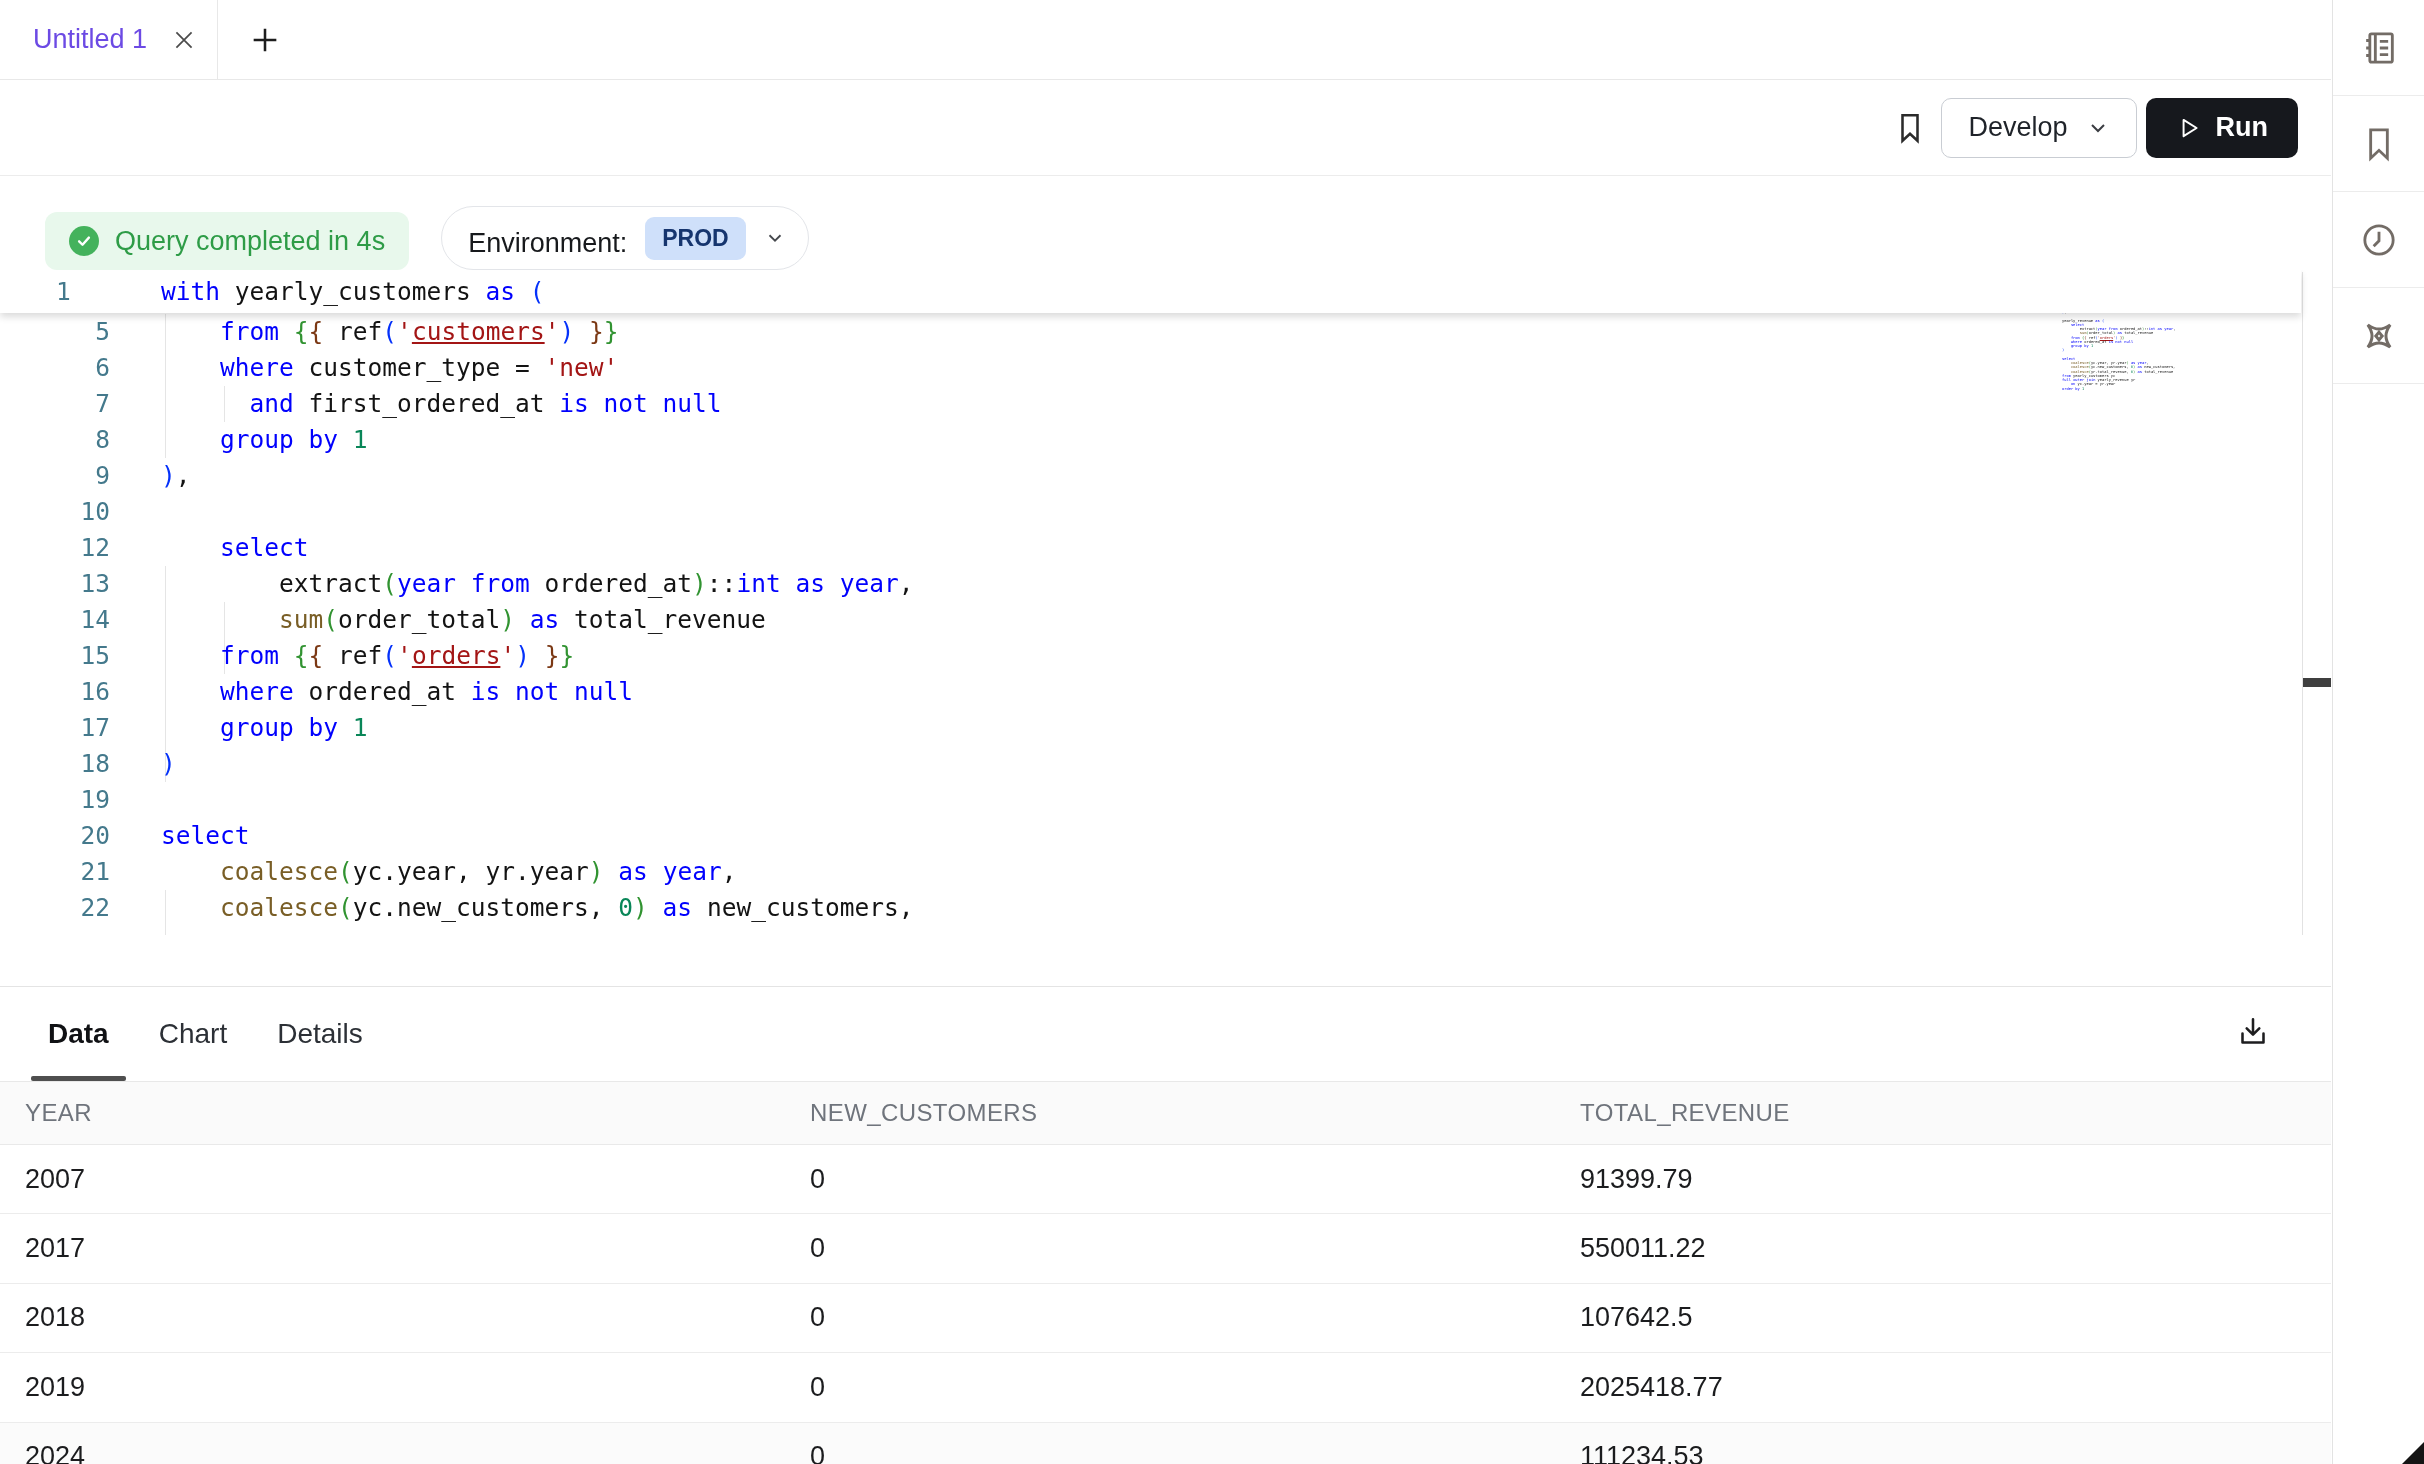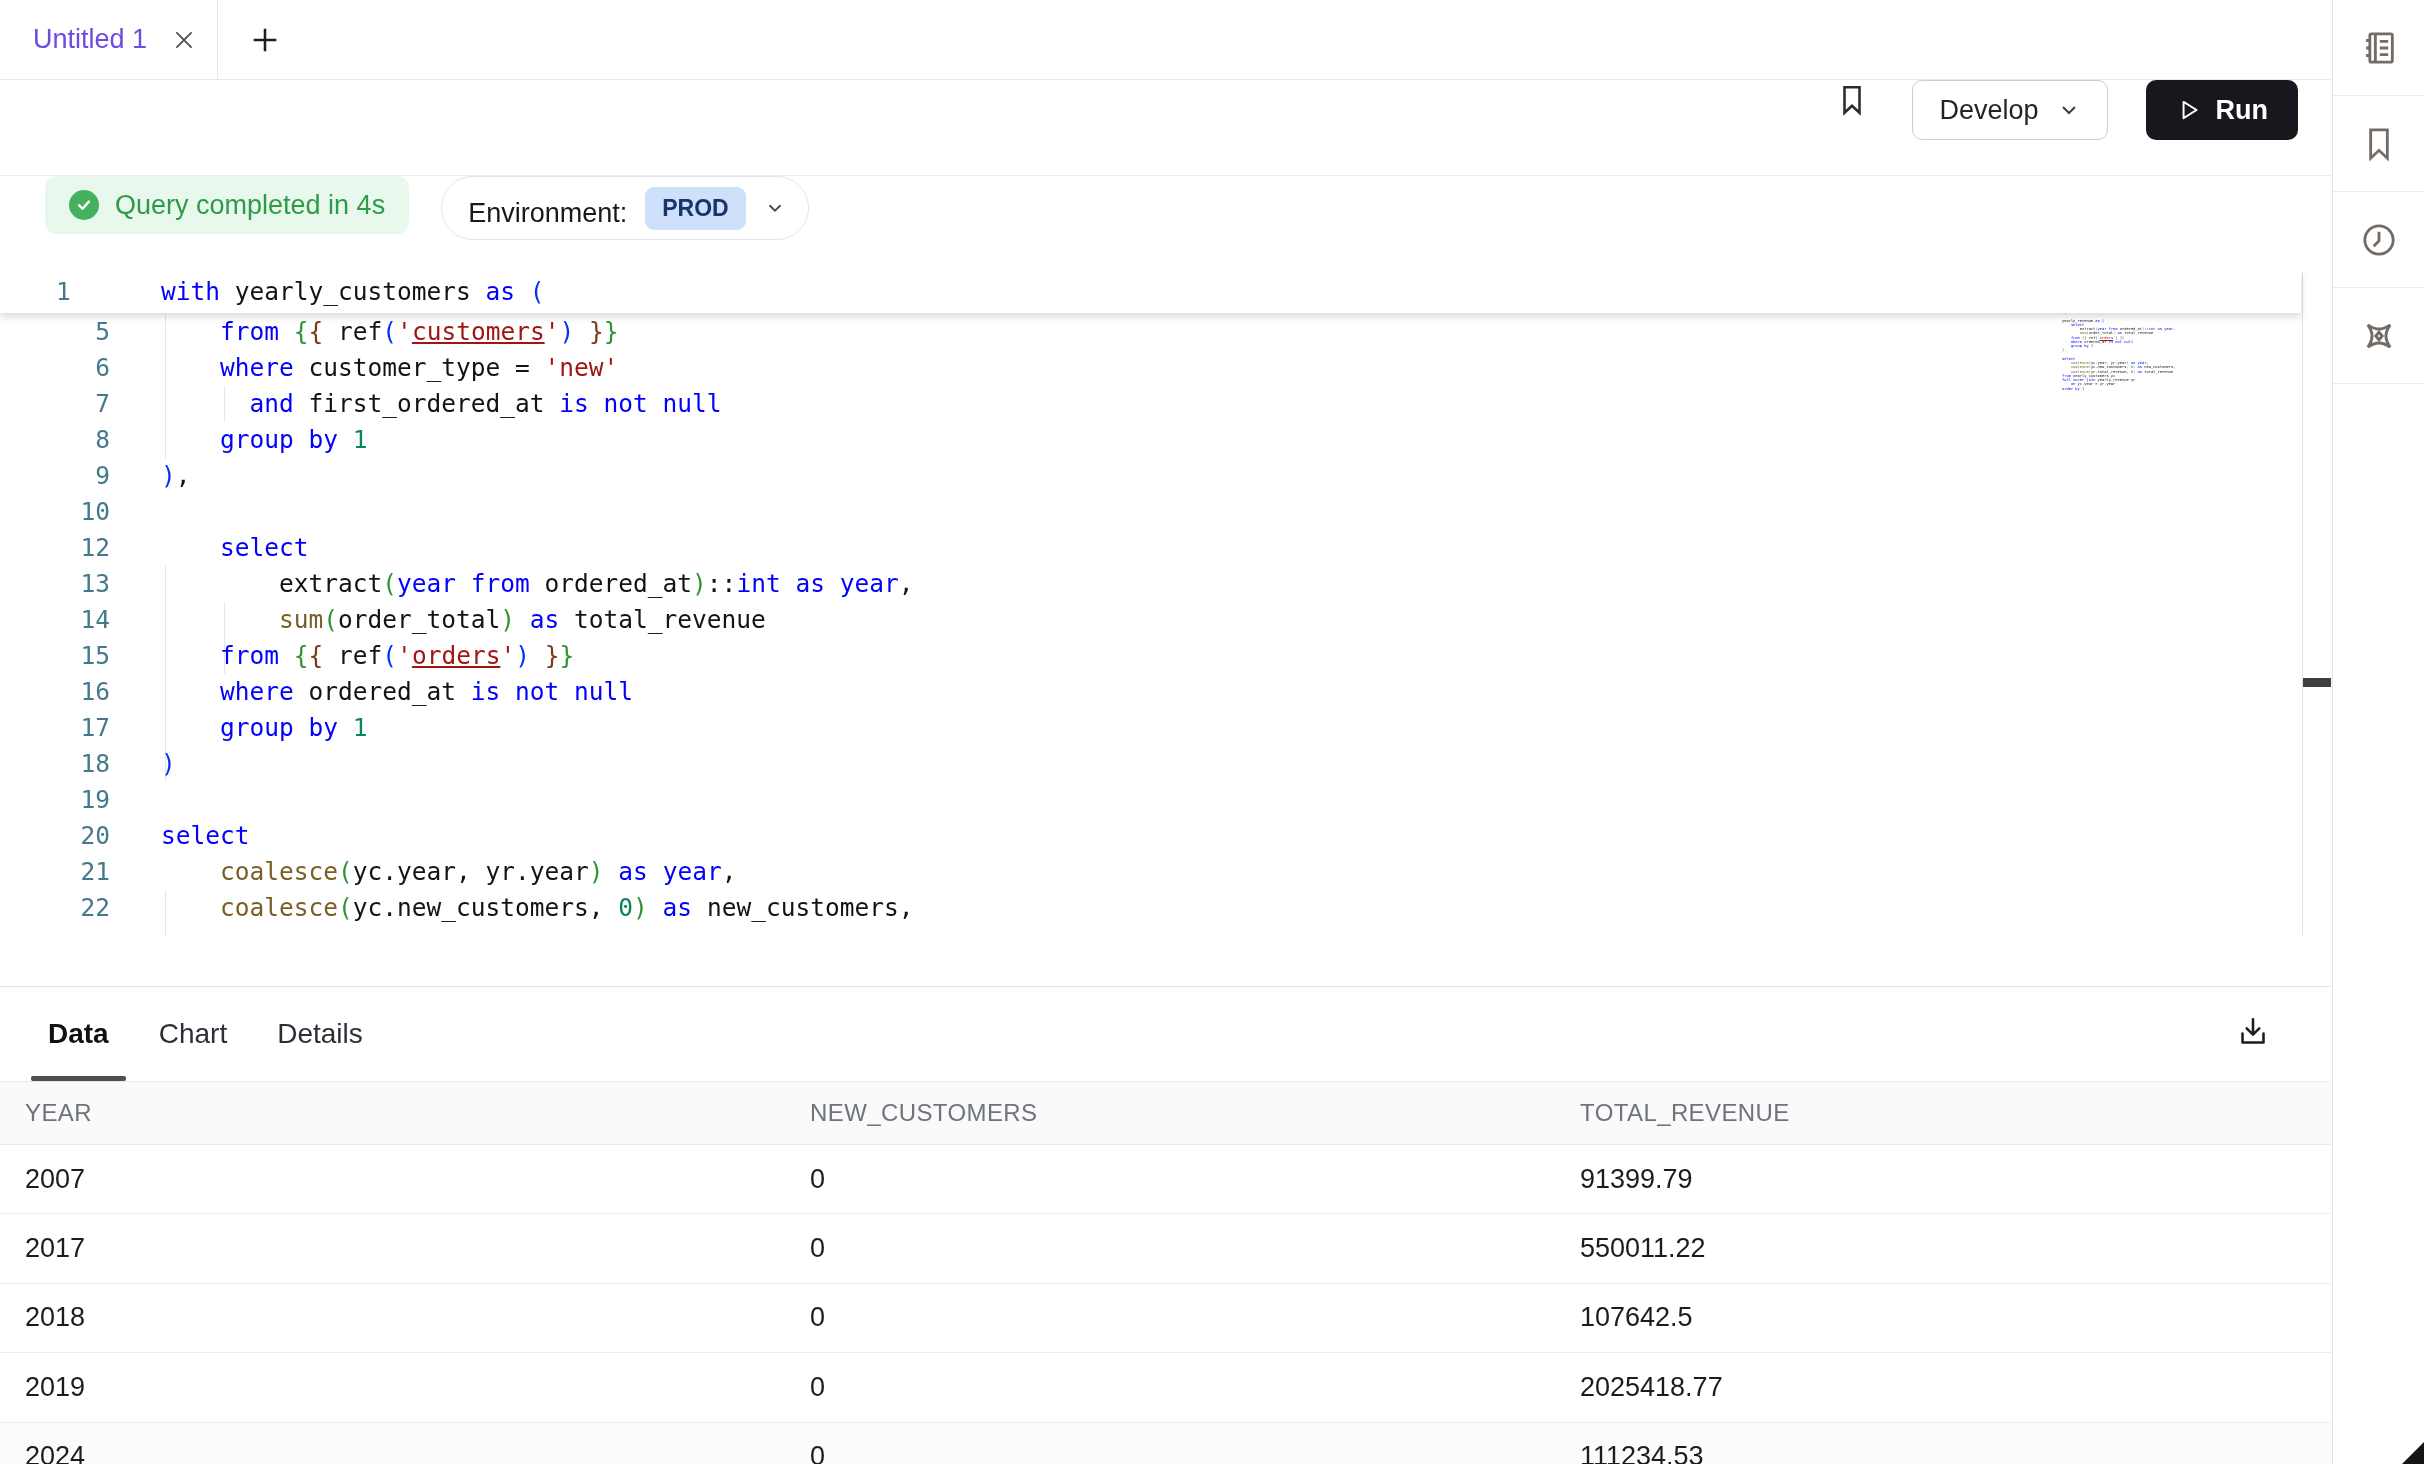--- a/index.html
+++ b/index.html
@@ -19,31 +19,31 @@
 
   
   .tabbar { height:80px; border-bottom:1px solid #e8e8e8; display:flex; align-items:stretch; }
   .doc-tab { width:218px; display:flex; align-items:center; padding:0 20px 0 33px;
     border-right:1px solid #e8e8e8; cursor:pointer; }
   .doc-tab .t-label { color:#6c4ae4; font-size:27px; flex:1; }
   .doc-tab .t-close { color:#4b4b4b; margin-left:8px; display:flex; }
   .tab-add { display:flex; align-items:center; margin-left:30px; }
 
   
-  .toolbar { height:96px; border-bottom:1px solid #ececec; display:flex; 
-    justify-content:flex-end; padding-right:33px; gap:38px; }
+  .toolbar { height:96px; border-bottom:1px solid #ececec; display:flex; align-items:center;
+    justify-content:flex-end; padding-right:33px; gap:9px; }
   .btn-develop { display:flex; align-items:center; gap:18px; height:60px; padding:0 26px;
     border:1.5px solid #c9cdd3; border-radius:10px; background:#fff; font-size:27px;
     color:#1f2329; font-family:inherit; cursor:pointer; }
   .btn-run { display:flex; align-items:center; gap:14px; height:60px; padding:0 30px;
     border:none; border-radius:10px; background:#16181d; color:#fff; font-size:27px;
     font-weight:600; font-family:inherit; cursor:pointer; }
 
   
-  .statusrow { height:94px; display:flex; align-items:flex-start; padding-left:45px; gap:32px; }
+  .statusrow { height:94px; display:flex; align-items:flex-end; padding-left:45px; gap:32px; }
   .pill-success { display:flex; align-items:center; gap:16px; height:58px; padding:0 24px;
     background:#e8f8ec; border-radius:12px; }
   .check-circle { width:30px; height:30px; border-radius:50%; background:#44b25c;
     display:flex; align-items:center; justify-content:center; }
   .pill-success .msg { color:#2e9c47; font-size:27px; font-weight:500; }
   .pill-env { display:flex; align-items:center; gap:18px; height:64px; padding:0 22px 0 26px;
     background:#fff; border:1.5px solid #e3e5e9; border-radius:32px; cursor:pointer; }
   .pill-env .env-label { color:#17191c; font-size:27px;margin-top:11px; }
   .env-badge { background:#cfe0fa; color:#16356e; font-size:23px; font-weight:600;
     padding:8px 17px; border-radius:9px; }

